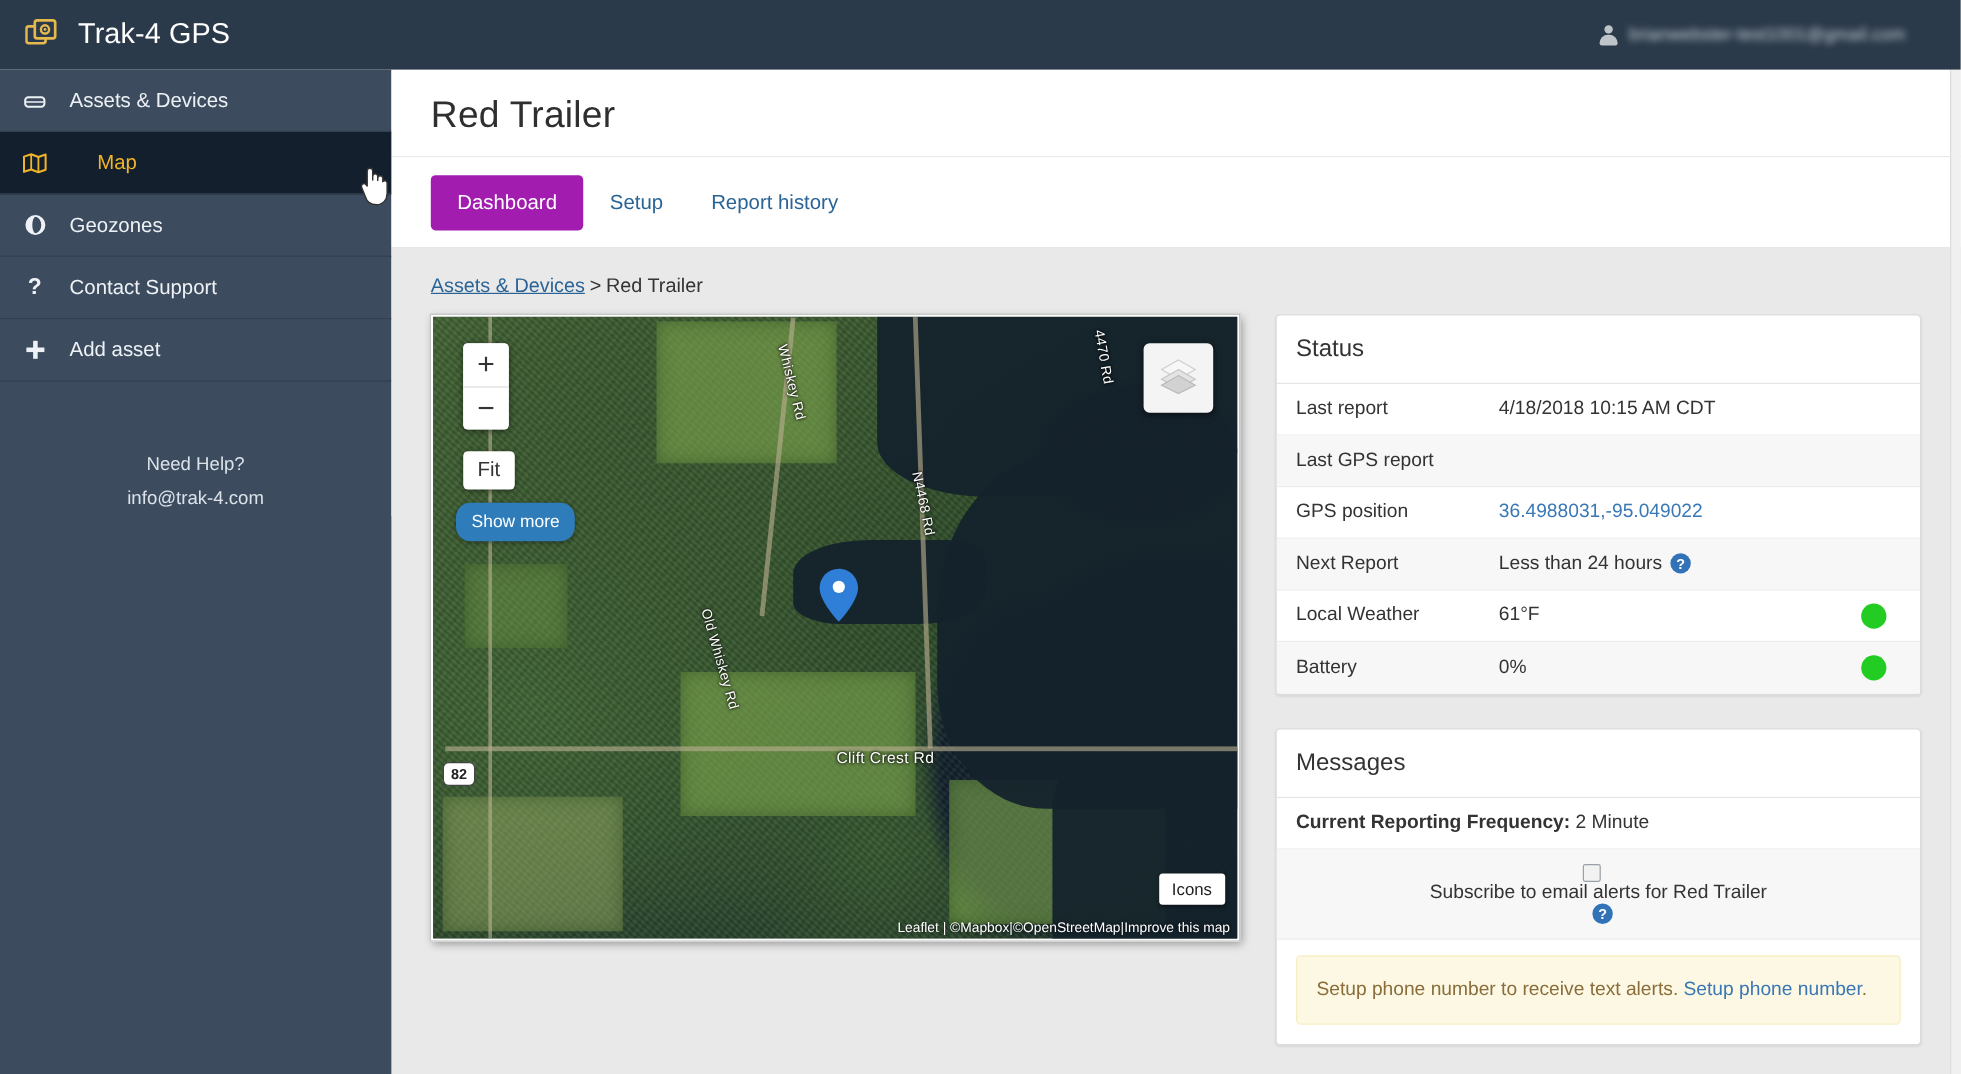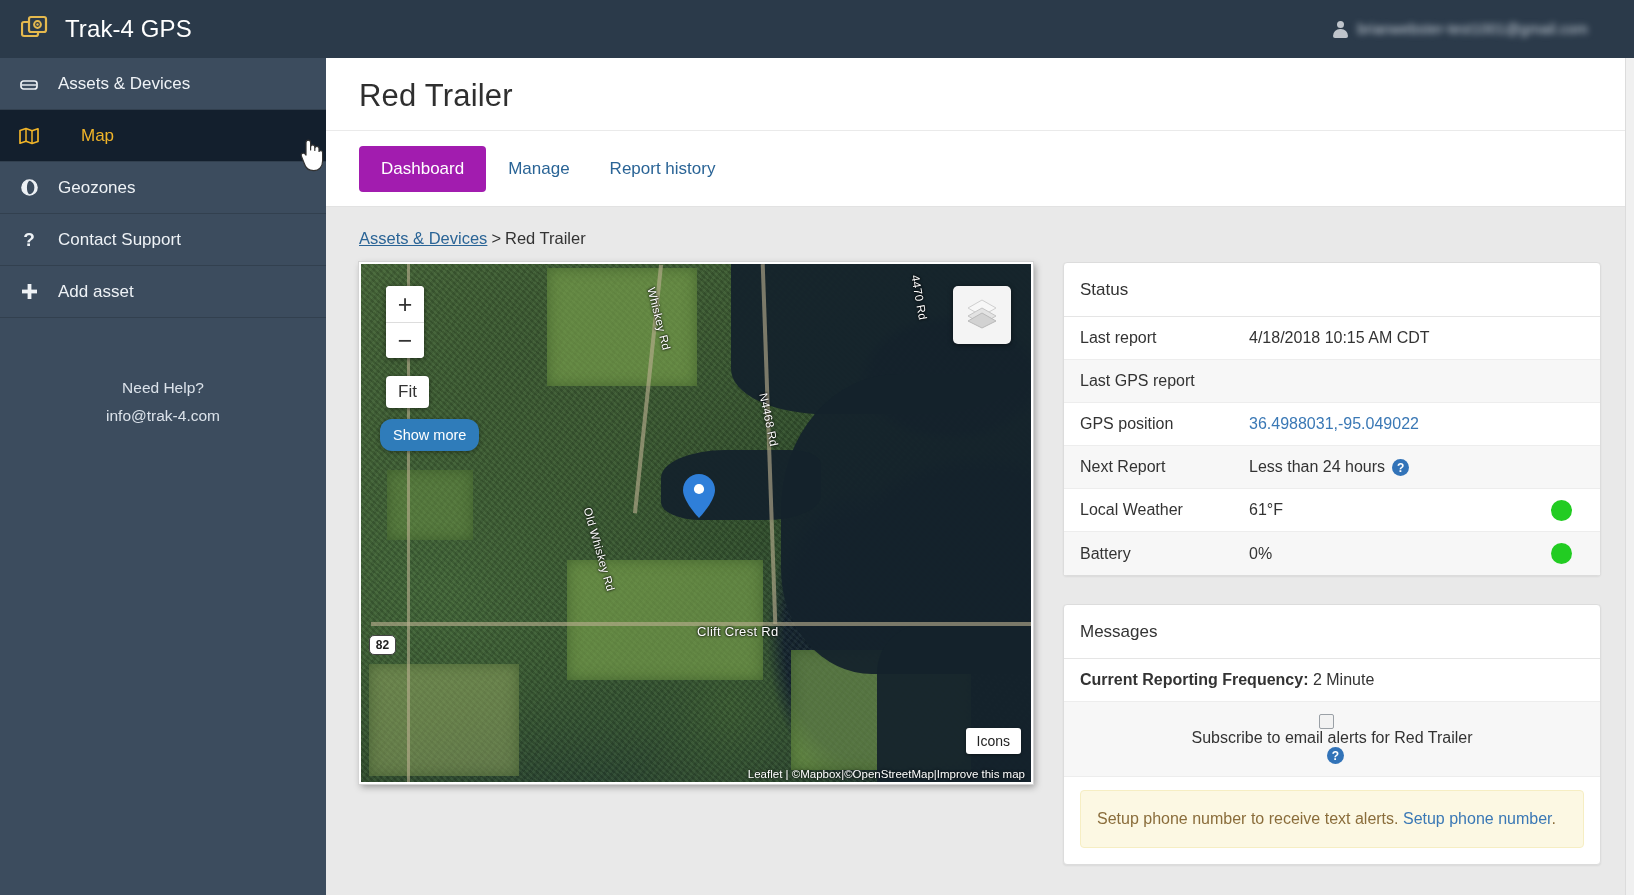--- a/index.html
+++ b/index.html
@@ -191,21 +191,21 @@
     width:34px; height:46px; cursor:pointer;
   }
 
   
   .right-col { flex: 1; min-width: 0; display:flex; flex-direction:column; gap:28px; padding-top:0; }
   .panel {
     background:#fff; border:1px solid #dcdcdc; border-radius:4px;
     box-shadow:0 1px 2px rgba(0,0,0,.07);
   }
   .panel-head {
-    padding:17px 16px 16px 16px; font-size:17px; color:#333;
+    padding:17px 16px 16px 16px; font-size:20px; color:#333;
     border-bottom:1px solid #e5e5e5;
   }
   .srow {
     display:flex; align-items:center; min-height:43px;
     border-bottom:1px solid #ededed; font-size:16px; color:#333;
   }
   .srow:last-child { border-bottom:none; }
   .srow.alt { background:#f7f7f7; }
   .srow .k { width:185px; min-width:185px; padding-left:16px; }
   .srow .v { flex:1; color:#333; }
@@ -322,21 +322,21 @@
       <div class="sidebar-fill"></div>
     </div>
 
     <div class="main">
 
       <div class="page-head">
         <div class="page-title">Red Trailer</div>
         <div class="hr-line"></div>
         <div class="tabs">
           <div class="tab active">Dashboard</div>
-          <div class="tab">Manage</div>
+          <div class="tab">Setup</div>
           <div class="tab">Report history</div>
         </div>
       </div>
 
       <div class="breadcrumb">
         <a>Assets &amp; Devices</a><span class="sep">&gt;</span><span>Red Trailer</span>
       </div>
 
       <div class="content">
 

